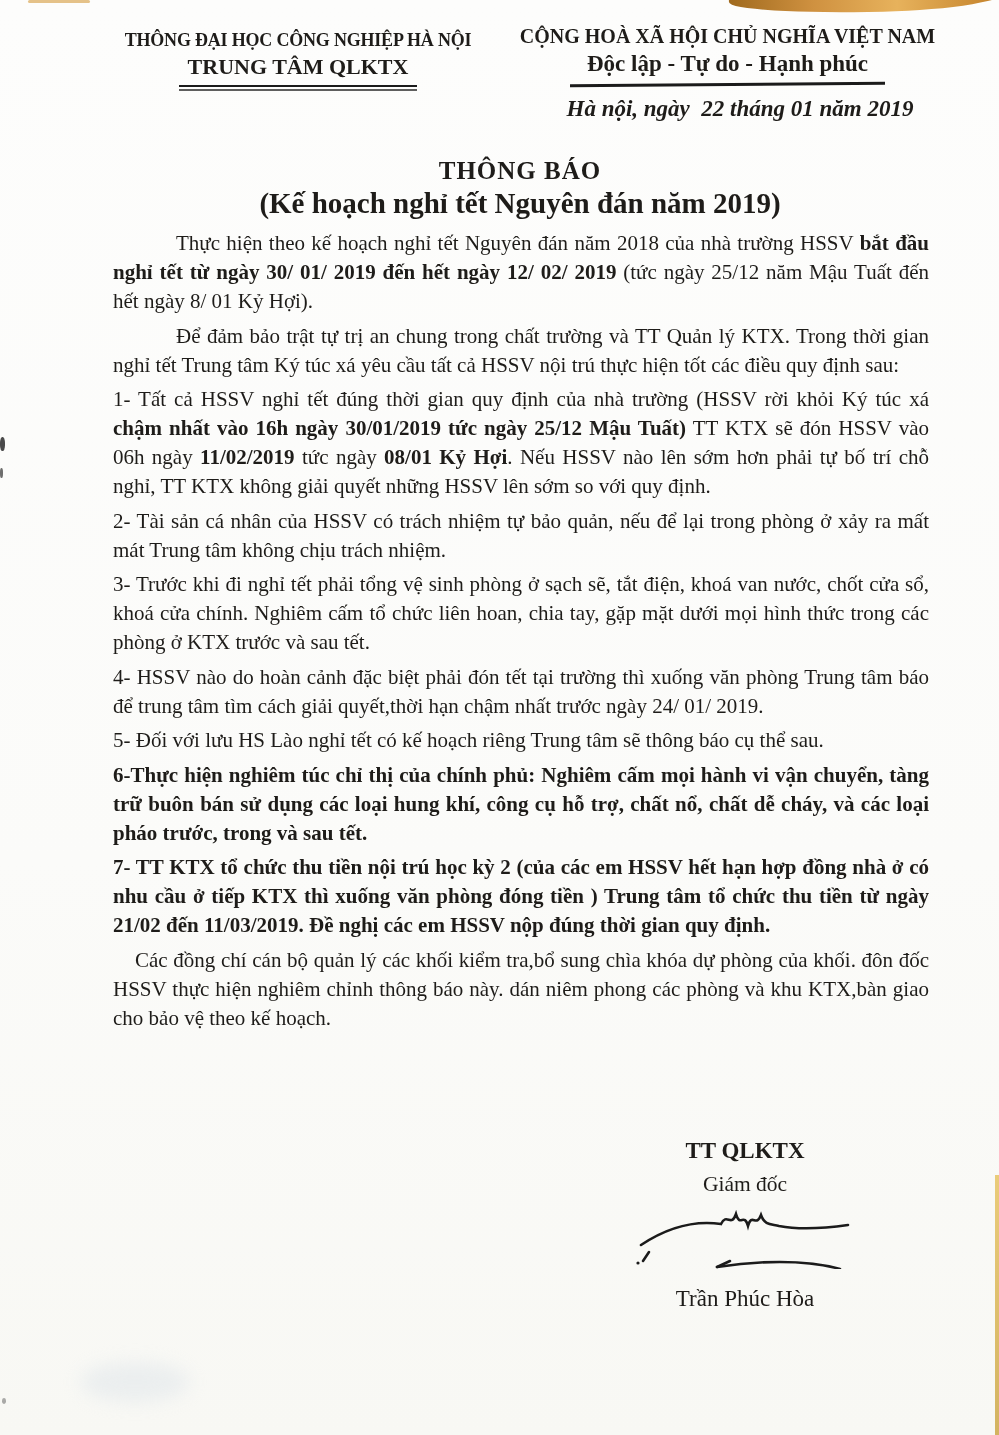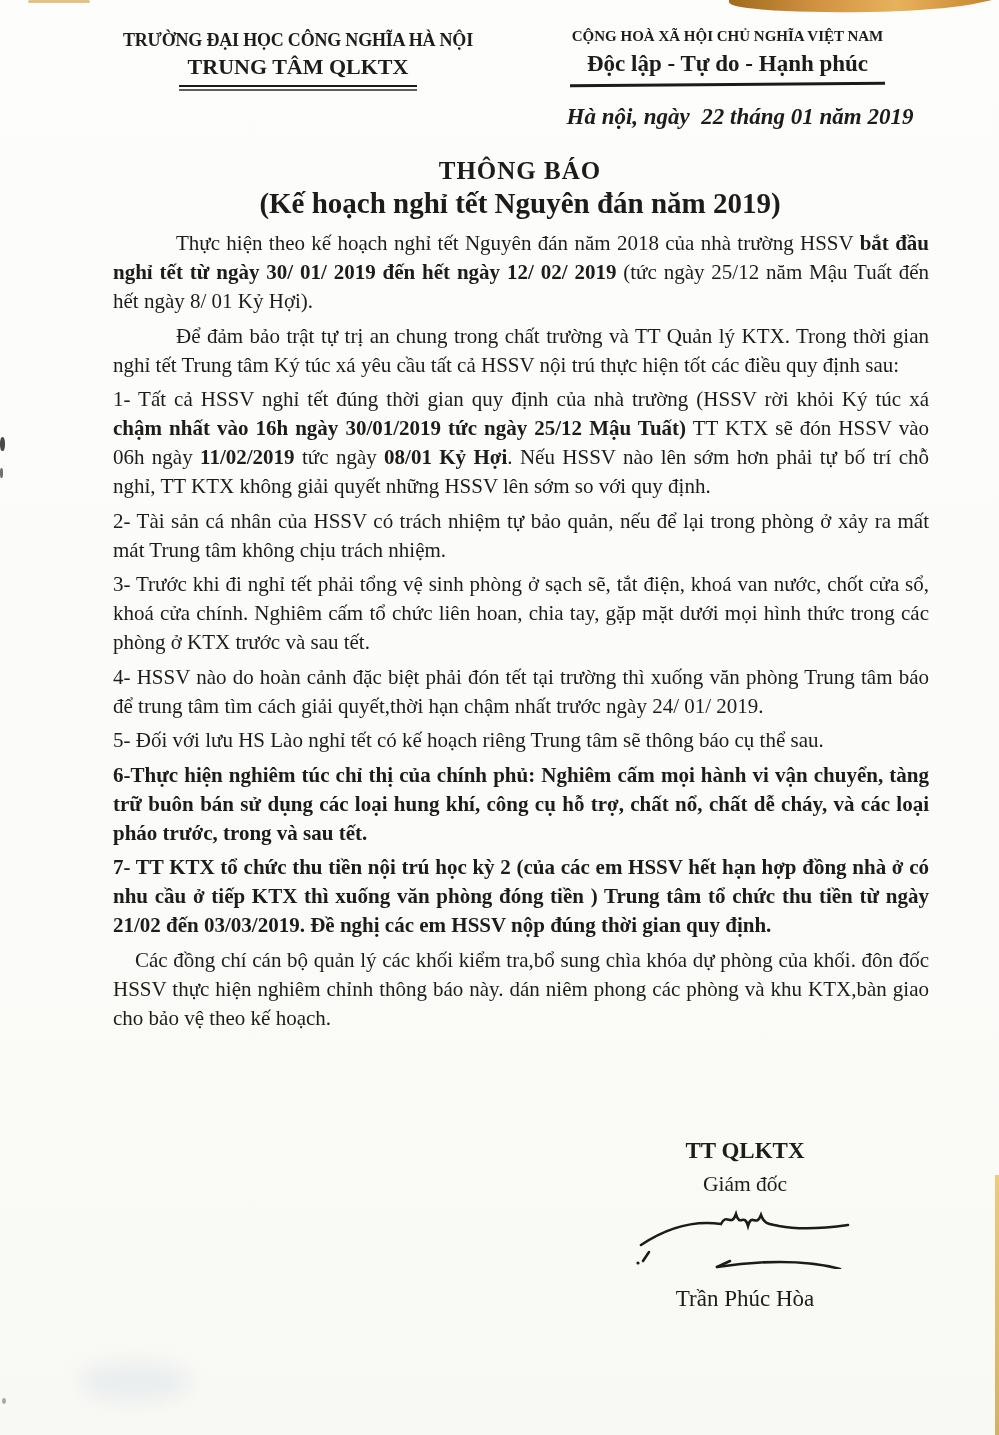--- a/index.html
+++ b/index.html
@@ -12,24 +12,24 @@
     color:#1e1c19;
     overflow:hidden;
   }
   
   .header-left{position:absolute;left:96px;top:27px;width:404px;text-align:center;}
   .org1{font-size:18px;font-weight:700;white-space:nowrap;letter-spacing:-0.2px;line-height:26px;}
   .org2{font-size:22px;font-weight:700;white-space:nowrap;line-height:27px;}
   .rule-left{width:238px;height:2px;margin:5px auto 0;
     border-top:2px solid #1b1b1b;border-bottom:2px solid rgba(27,27,27,.7);}
   .header-right{position:absolute;left:505px;top:23px;width:445px;text-align:center;}
-  .nat1{font-size:15px;font-weight:700;white-space:nowrap;line-height:26px;}
+  .nat1{font-size:20px;font-weight:700;white-space:nowrap;line-height:26px;}
   .nat2{font-size:23px;font-weight:700;white-space:nowrap;line-height:28px;margin-top:1px;}
   .rule-right{width:315px;height:3px;background:#1b1b1b;margin:5px auto 0;transform:rotate(-0.5deg);}
-  .dateline{position:absolute;left:540px;top:104px;width:400px;text-align:center;
+  .dateline{position:absolute;left:540px;top:96px;width:400px;text-align:center;
     font-style:italic;font-weight:700;font-size:23px;white-space:pre;}
   
   .title-block{position:absolute;left:113px;top:156px;width:814px;text-align:center;}
   .doc-title{font-size:25px;font-weight:700;letter-spacing:1px;line-height:30px;}
   .doc-subtitle{font-size:29px;font-weight:700;line-height:28px;margin-top:3px;}
   
   .body-col{position:absolute;left:113px;top:229px;width:816px;}
   .para{font-size:21px;line-height:29px;text-align:justify;margin:0 0 5.5px 0;}
   .para.indent-lg{text-indent:63px;}
   .para.indent-sm{text-indent:22px;}
@@ -63,21 +63,21 @@
 
   <div class="streak-tr"></div>
   <div class="streak-tl"></div>
   <div class="edge-right"></div>
   <div class="speck s1"></div>
   <div class="speck s2"></div>
   <div class="speck s3"></div>
   <div class="blur-blob"></div>
 
   <div class="header-left">
-    <div class="org1">TRƯỜNG ĐẠI HỌC CÔNG NGHĨA HÀ NỘI</div>
+    <div class="org1">THÔNG ĐẠI HỌC CÔNG NGHIỆP HÀ NỘI</div>
     <div class="org2">TRUNG TÂM QLKTX</div>
     <div class="rule-left"></div>
   </div>
 
   <div class="header-right">
     <div class="nat1">CỘNG HOÀ XÃ HỘI CHỦ NGHĨA VIỆT NAM</div>
     <div class="nat2">Độc lập - Tự do - Hạnh phúc</div>
     <div class="rule-right"></div>
   </div>
 
@@ -90,21 +90,21 @@
 
   <div class="body-col">
       <p class="para indent-lg"><span>Thực hiện theo kế hoạch nghỉ tết Nguyên đán năm 2018 của nhà trường HSSV </span><span class="b">bắt đầu nghỉ tết từ ngày 30/ 01/ 2019 đến hết ngày 12/ 02/ 2019 </span><span>(tức ngày 25/12 năm Mậu Tuất đến hết ngày 8/ 01 Kỷ Hợi).</span></p>
       <p class="para indent-lg"><span>Để đảm bảo trật tự trị an chung trong chất trường và TT Quản lý KTX. Trong thời gian nghỉ tết Trung tâm Ký túc xá yêu cầu tất cả HSSV nội trú thực hiện tốt các điều quy định sau:</span></p>
       <p class="para"><span>1- Tất cả HSSV nghỉ tết đúng thời gian quy định của nhà trường (HSSV rời khỏi Ký túc xá </span><span class="b">chậm nhất vào 16h ngày 30/01/2019 tức ngày 25/12 Mậu Tuất)</span><span> TT KTX sẽ đón HSSV vào 06h ngày </span><span class="b">11/02/2019</span><span> tức ngày </span><span class="b">08/01 Kỷ Hợi</span><span>. Nếu HSSV nào lên sớm hơn phải tự bố trí chỗ nghỉ, TT KTX không giải quyết những HSSV lên sớm so với quy định.</span></p>
       <p class="para"><span>2- Tài sản cá nhân của HSSV có trách nhiệm tự bảo quản, nếu để lại trong phòng ở xảy ra mất mát Trung tâm không chịu trách nhiệm.</span></p>
       <p class="para"><span>3- Trước khi đi nghỉ tết phải tổng vệ sinh phòng ở sạch sẽ, tắt điện, khoá van nước, chốt cửa sổ, khoá cửa chính. Nghiêm cấm tổ chức liên hoan, chia tay, gặp mặt dưới mọi hình thức trong các phòng ở KTX trước và sau tết.</span></p>
       <p class="para"><span>4- HSSV nào do hoàn cảnh đặc biệt phải đón tết tại trường thì xuống văn phòng Trung tâm báo để trung tâm tìm cách giải quyết,thời hạn chậm nhất trước ngày 24/ 01/ 2019.</span></p>
       <p class="para"><span>5- Đối với lưu HS Lào nghỉ tết có kế hoạch riêng Trung tâm sẽ thông báo cụ thể sau.</span></p>
       <p class="para"><span class="b">6-Thực hiện nghiêm túc chỉ thị của chính phủ: Nghiêm cấm mọi hành vi vận chuyển, tàng trữ buôn bán sử dụng các loại hung khí, công cụ hỗ trợ, chất nổ, chất dễ cháy, và các loại pháo trước, trong và sau tết.</span></p>
-      <p class="para"><span class="b">7- TT KTX tổ chức thu tiền nội trú học kỳ 2 (của các em HSSV hết hạn hợp đồng nhà ở có nhu cầu ở tiếp KTX thì xuống văn phòng đóng tiền ) Trung tâm tổ chức thu tiền từ ngày 21/02 đến 03/03/2019. Đề nghị các em HSSV nộp đúng thời gian quy định.</span></p>
+      <p class="para"><span class="b">7- TT KTX tổ chức thu tiền nội trú học kỳ 2 (của các em HSSV hết hạn hợp đồng nhà ở có nhu cầu ở tiếp KTX thì xuống văn phòng đóng tiền ) Trung tâm tổ chức thu tiền từ ngày 21/02 đến 11/03/2019. Đề nghị các em HSSV nộp đúng thời gian quy định.</span></p>
       <p class="para indent-sm"><span>Các đồng chí cán bộ quản lý các khối kiểm tra,bổ sung chìa khóa dự phòng của khối. đôn đốc HSSV thực hiện nghiêm chỉnh thông báo này. dán niêm phong các phòng và khu KTX,bàn giao cho bảo vệ  theo kế hoạch.</span></p>
     </div>
 
   <div class="sig-block">
     <div class="sig-org">TT QLKTX</div>
     <div class="sig-role">Giám đốc</div>
     <svg class="sig-svg" width="220" height="66" viewBox="0 0 220 66">
       <g fill="none" stroke="#1b1b1b" stroke-width="2.6" stroke-linecap="round">
         <path d="M6 42 C 30 26, 58 17, 86 21 C 92 9, 96 25, 101 11 C 105 25, 109 9, 113 23 C 117 9, 121 25, 126 12 C 130 23, 136 21, 144 23 C 165 27, 192 25, 213 22"></path>
         <path d="M205 66 C 170 56, 120 58, 82 64"></path>

